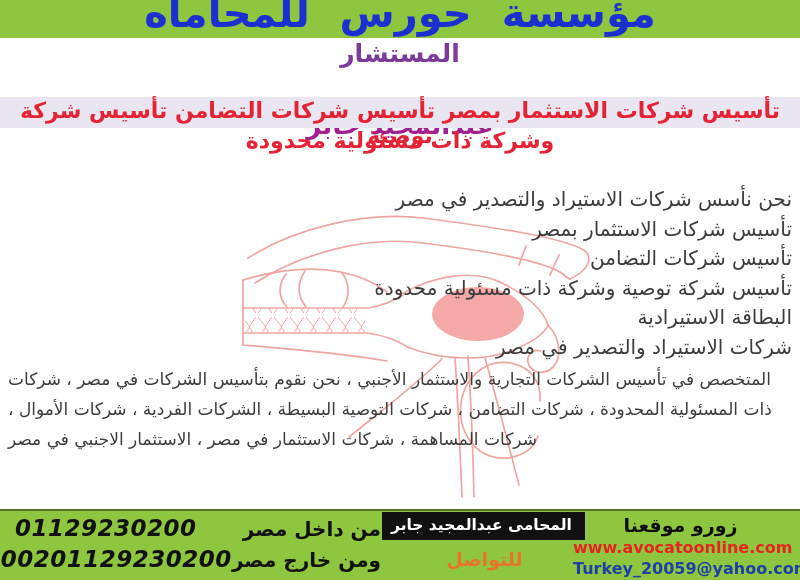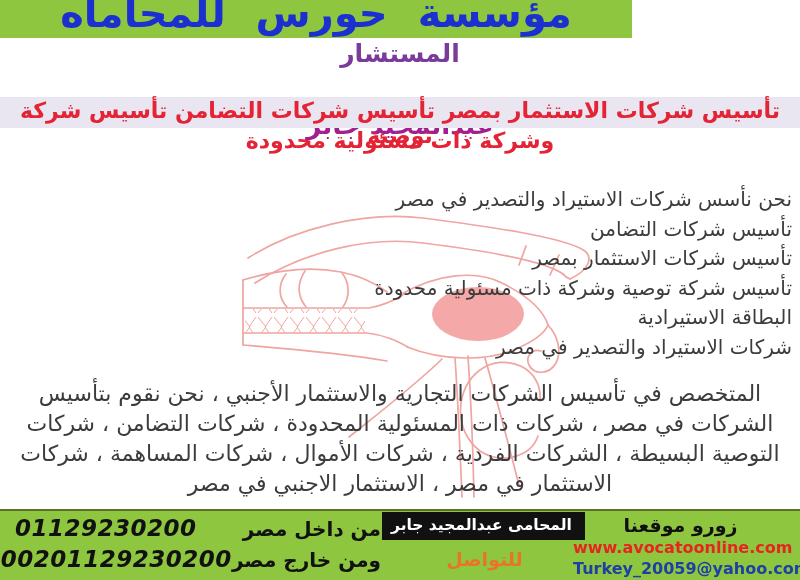--- a/index.html
+++ b/index.html
@@ -1,20 +1,20 @@
 <!DOCTYPE html>
 <html lang="ar"><head>
 <meta charset="utf-8">
 <style>
   html,body{margin:0;padding:0;}
   body{background:#888; font-family:"DejaVu Sans", sans-serif;}
   #page{position:relative; width:800px; height:580px; background:#ffffff; overflow:hidden; margin:0 auto;}
 
   
-  .banner{position:absolute; left:0; top:0; width:632px; height:38px; background:#8FC63F; overflow:hidden;}
+  .banner{position:absolute; left:0; top:0; width:800px; height:38px; background:#8FC63F; overflow:hidden;}
   .banner-title{direction:rtl; text-align:center; color:#1C2FD1; font-weight:bold;
                 font-size:40px; line-height:48px; margin-top:-11px; word-spacing:16px; white-space:nowrap;}
 
   
   .role{position:absolute; left:0; top:39px; width:800px; text-align:center; direction:rtl;
         color:#7B3B9B; font-weight:bold; font-size:25px;}
   .name{position:absolute; left:0; top:66px; width:800px; text-align:center; direction:rtl;
         color:#A21F8F; font-weight:bold; font-size:26px;margin-top:44px;}
   .headline-band{position:absolute; left:0; top:97px; width:800px; height:31px; background:#E9E5F1;}
   .headline1{position:absolute; left:0; top:98px; width:800px; text-align:center; direction:rtl;
@@ -23,22 +23,22 @@
              color:#E42335; font-weight:bold; font-size:22px;}
 
   
   .eye-wrap{position:absolute; left:145px; top:195px; width:460px; height:310px; z-index:1;}
 
   
   .services{position:absolute; right:8px; left:180px; top:185px; z-index:2;
             direction:rtl; color:#3C3C3C; font-size:20px; line-height:29.5px;}
 
   
-  .about{position:absolute; right:8px; left:8px; top:379px; z-index:2;
-         direction:rtl; text-align:center; color:#3C3C3C; font-size:22px; line-height:30px;}
+  .about{position:absolute; right:8px; left:8px; top:364px; z-index:2;
+         direction:rtl; text-align:left; color:#3C3C3C; font-size:17px; line-height:30px;}
 
   
   .strip{position:absolute; left:0; top:509px; width:800px; height:71px; background:#8FC63F;
          border-top:2px solid rgba(45,50,20,0.55); box-sizing:border-box; z-index:3;}
   .phones{position:absolute; left:15px; top:4px; width:366px;}
   .phone-row{display:flex; direction:rtl; justify-content:space-between; align-items:baseline; height:31px;}
   .phone-label{color:#111; font-weight:bold; font-size:20px; white-space:nowrap;}
   .phone-number{color:#111; font-weight:bold; font-style:italic; font-size:23px; letter-spacing:0.5px; white-space:nowrap;}
   .badge{position:absolute; left:382px; top:1px; background:#111111; color:#ffffff; direction:rtl;
          font-weight:bold; font-size:15.5px; padding:4px 13px 6px 9px; white-space:nowrap;}
@@ -101,22 +101,22 @@
         <path d="M297,164 C268,192 234,218 204,242"></path>
         <path d="M340,163 C352,205 363,248 374,290"></path>
 
         <path d="M395,206 C398,172 360,157 335,175 C310,193 308,236 335,256 C356,270 386,262 393,241"></path>
       </g>
     </svg>
   </div>
 
   <div class="services">
     <div>نحن نأسس شركات الاستيراد والتصدير في مصر</div>
+    <div>تأسيس شركات الاستثمار بمصر</div>
     <div>تأسيس شركات التضامن</div>
-    <div>تأسيس شركات الاستثمار بمصر</div>
     <div>تأسيس شركة توصية وشركة ذات مسئولية محدودة</div>
     <div>البطاقة الاستيرادية</div>
     <div>شركات الاستيراد والتصدير في مصر</div>
   </div>
 
   <div class="about">المتخصص في تأسيس الشركات التجارية والاستثمار الأجنبي ، نحن نقوم بتأسيس الشركات في مصر ، شركات ذات المسئولية المحدودة ، شركات التضامن ، شركات التوصية البسيطة ، الشركات الفردية ، شركات الأموال ، شركات المساهمة ، شركات الاستثمار في مصر ، الاستثمار الاجنبي في مصر</div>
 
   <div class="strip">
 
     <div class="phones">

